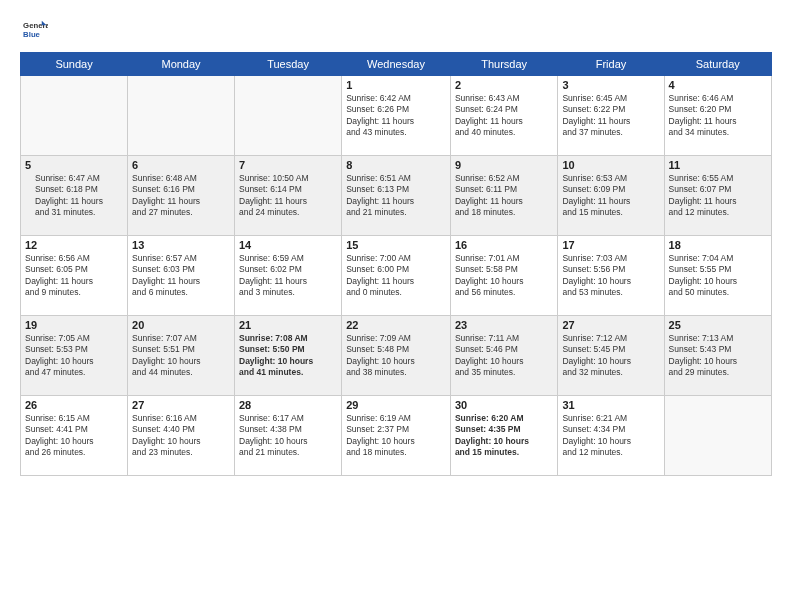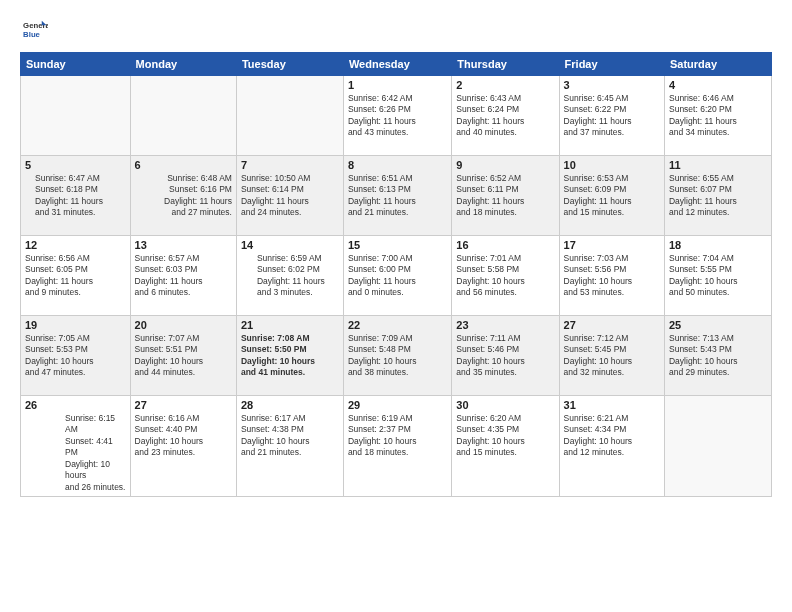--- a/index.html
+++ b/index.html
@@ -53,24 +53,24 @@
       color: #444;
     }
     .calendar {
       width: 100%;
       border-collapse: collapse;
       font-size: 9.5px;
     }
     .calendar th {
       background-color: #2457a8;
       color: #fff;
-      text-align: left;
+      text-align: center;
       padding: 5px 5px;
       font-size: 11px;
-      font-weight: bold;
+      font-weight: normal;
       border: 1px solid #2457a8;
     }
     .calendar td {
       border: 1px solid #ccc;
       vertical-align: top;
       padding: 3px 4px;
       width: 113px;
       height: 80px;
       background: #fff;
     }
@@ -166,21 +166,21 @@
         <tr class="row-shaded">
           <td>
             <div class="day-number">5</div>
             <div class="day-info" style="white-space: pre-line; margin-left: 10px;">Sunrise: 6:47 AM
 Sunset: 6:18 PM
 Daylight: 11 hours
 and 31 minutes.</div>
           </td>
           <td>
             <div class="day-number">6</div>
-            <div class="day-info" style="white-space: pre-line; text-align: right;">Sunrise: 6:48 AM
+            <div class="day-info" style="white-space: pre-line;">Sunrise: 6:48 AM
 Sunset: 6:16 PM
 Daylight: 11 hours
 and 27 minutes.</div>
           </td>
           <td>
             <div class="day-number">7</div>
             <div class="day-info" style="white-space: pre-line;">Sunrise: 10:50 AM
 Sunset: 6:14 PM
 Daylight: 11 hours
 and 24 minutes.</div>
@@ -224,21 +224,21 @@
           </td>
           <td>
             <div class="day-number">13</div>
             <div class="day-info" style="white-space: pre-line;">Sunrise: 6:57 AM
 Sunset: 6:03 PM
 Daylight: 11 hours
 and 6 minutes.</div>
           </td>
           <td>
             <div class="day-number">14</div>
-            <div class="day-info" style="white-space: pre-line; margin-left: 16px;">Sunrise: 6:59 AM
+            <div class="day-info" style="white-space: pre-line;">Sunrise: 6:59 AM
 Sunset: 6:02 PM
 Daylight: 11 hours
 and 3 minutes.</div>
           </td>
           <td>
             <div class="day-number">15</div>
             <div class="day-info" style="white-space: pre-line;">Sunrise: 7:00 AM
 Sunset: 6:00 PM
 Daylight: 11 hours
 and 0 minutes.</div>
@@ -312,21 +312,21 @@
             <div class="day-number">25</div>
             <div class="day-info" style="white-space: pre-line;">Sunrise: 7:13 AM
 Sunset: 5:43 PM
 Daylight: 10 hours
 and 29 minutes.</div>
           </td>
         </tr>
         <tr>
           <td>
             <div class="day-number">26</div>
-            <div class="day-info" style="white-space: pre-line; margin-left: 40px;">Sunrise: 6:15 AM
+            <div class="day-info" style="white-space: pre-line;">Sunrise: 6:15 AM
 Sunset: 4:41 PM
 Daylight: 10 hours
 and 26 minutes.</div>
           </td>
           <td>
             <div class="day-number">27</div>
             <div class="day-info" style="white-space: pre-line;">Sunrise: 6:16 AM
 Sunset: 4:40 PM
 Daylight: 10 hours
 and 23 minutes.</div>
@@ -340,21 +340,21 @@
           </td>
           <td>
             <div class="day-number">29</div>
             <div class="day-info" style="white-space: pre-line;">Sunrise: 6:19 AM
 Sunset: 2:37 PM
 Daylight: 10 hours
 and 18 minutes.</div>
           </td>
           <td>
             <div class="day-number">30</div>
-            <div class="day-info" style="white-space: pre-line;">Sunrise: 6:20 AM
+            <div class="day-info" style="white-space: pre-line; font-weight: bold;">Sunrise: 6:20 AM
 Sunset: 4:35 PM
 Daylight: 10 hours
 and 15 minutes.</div>
           </td>
           <td>
             <div class="day-number">31</div>
             <div class="day-info" style="white-space: pre-line;">Sunrise: 6:21 AM
 Sunset: 4:34 PM
 Daylight: 10 hours
 and 12 minutes.</div>

